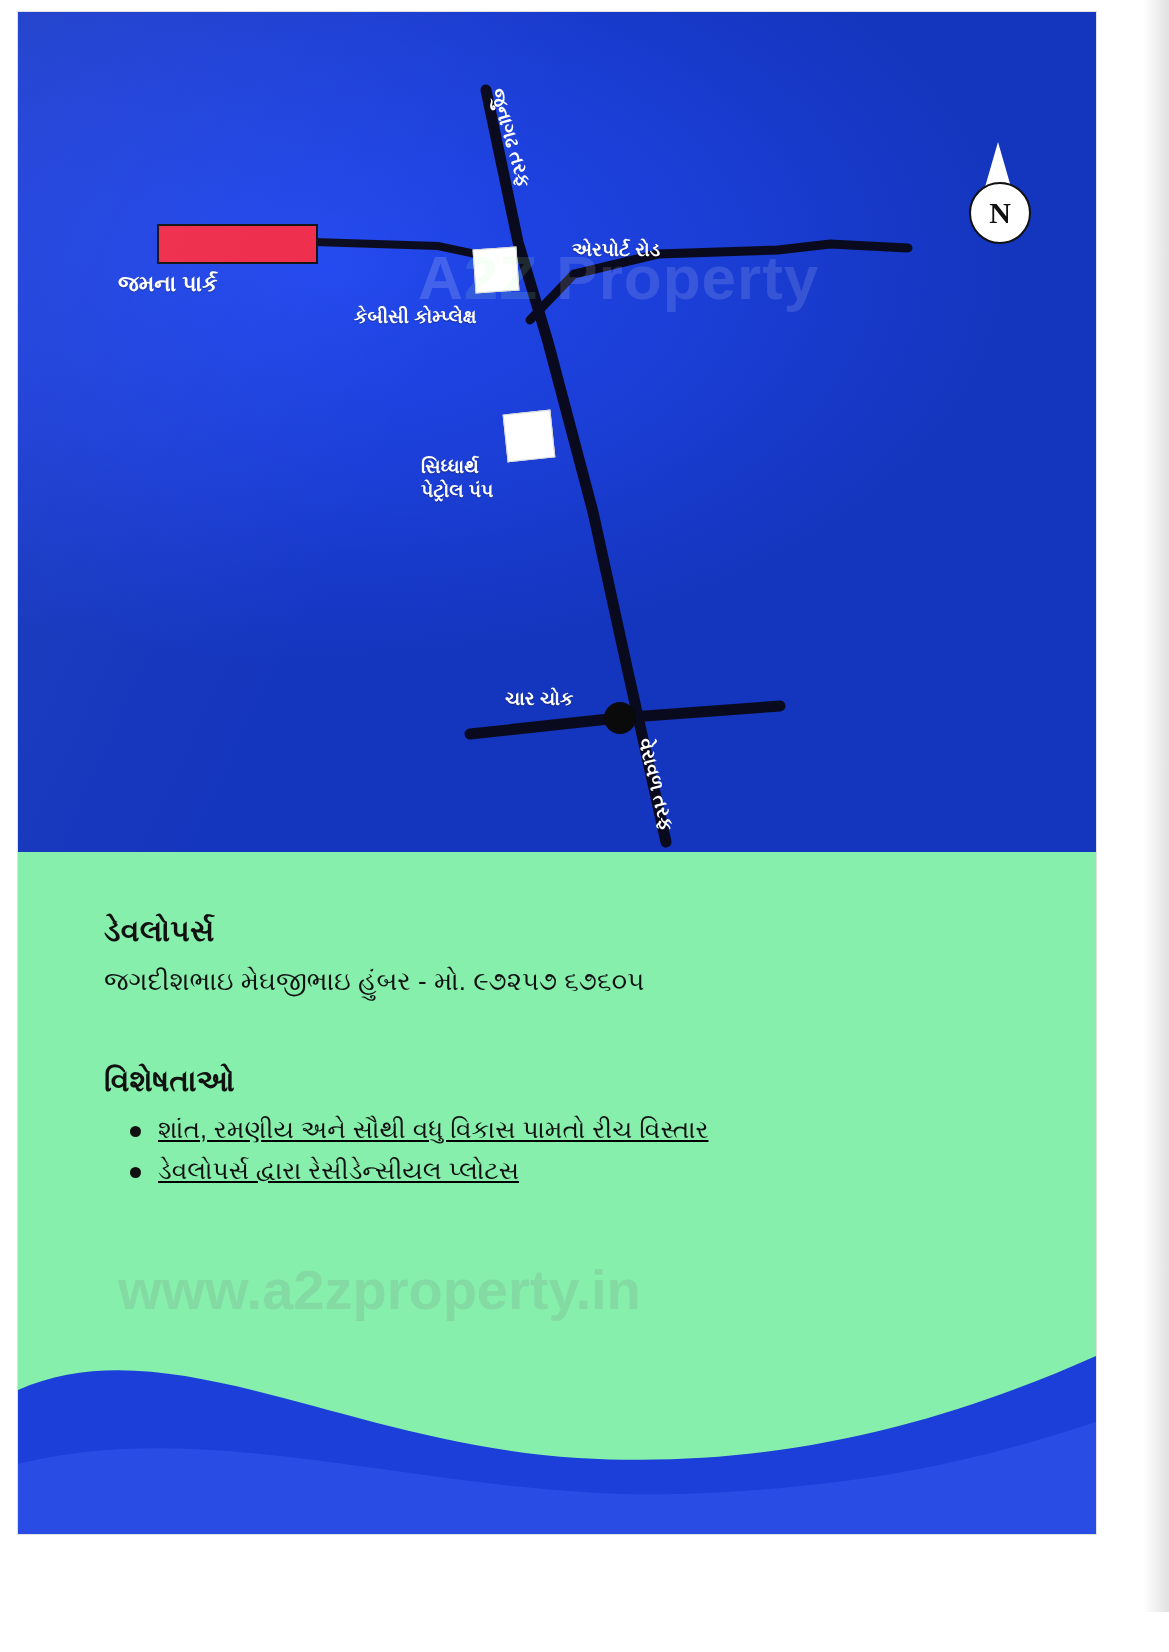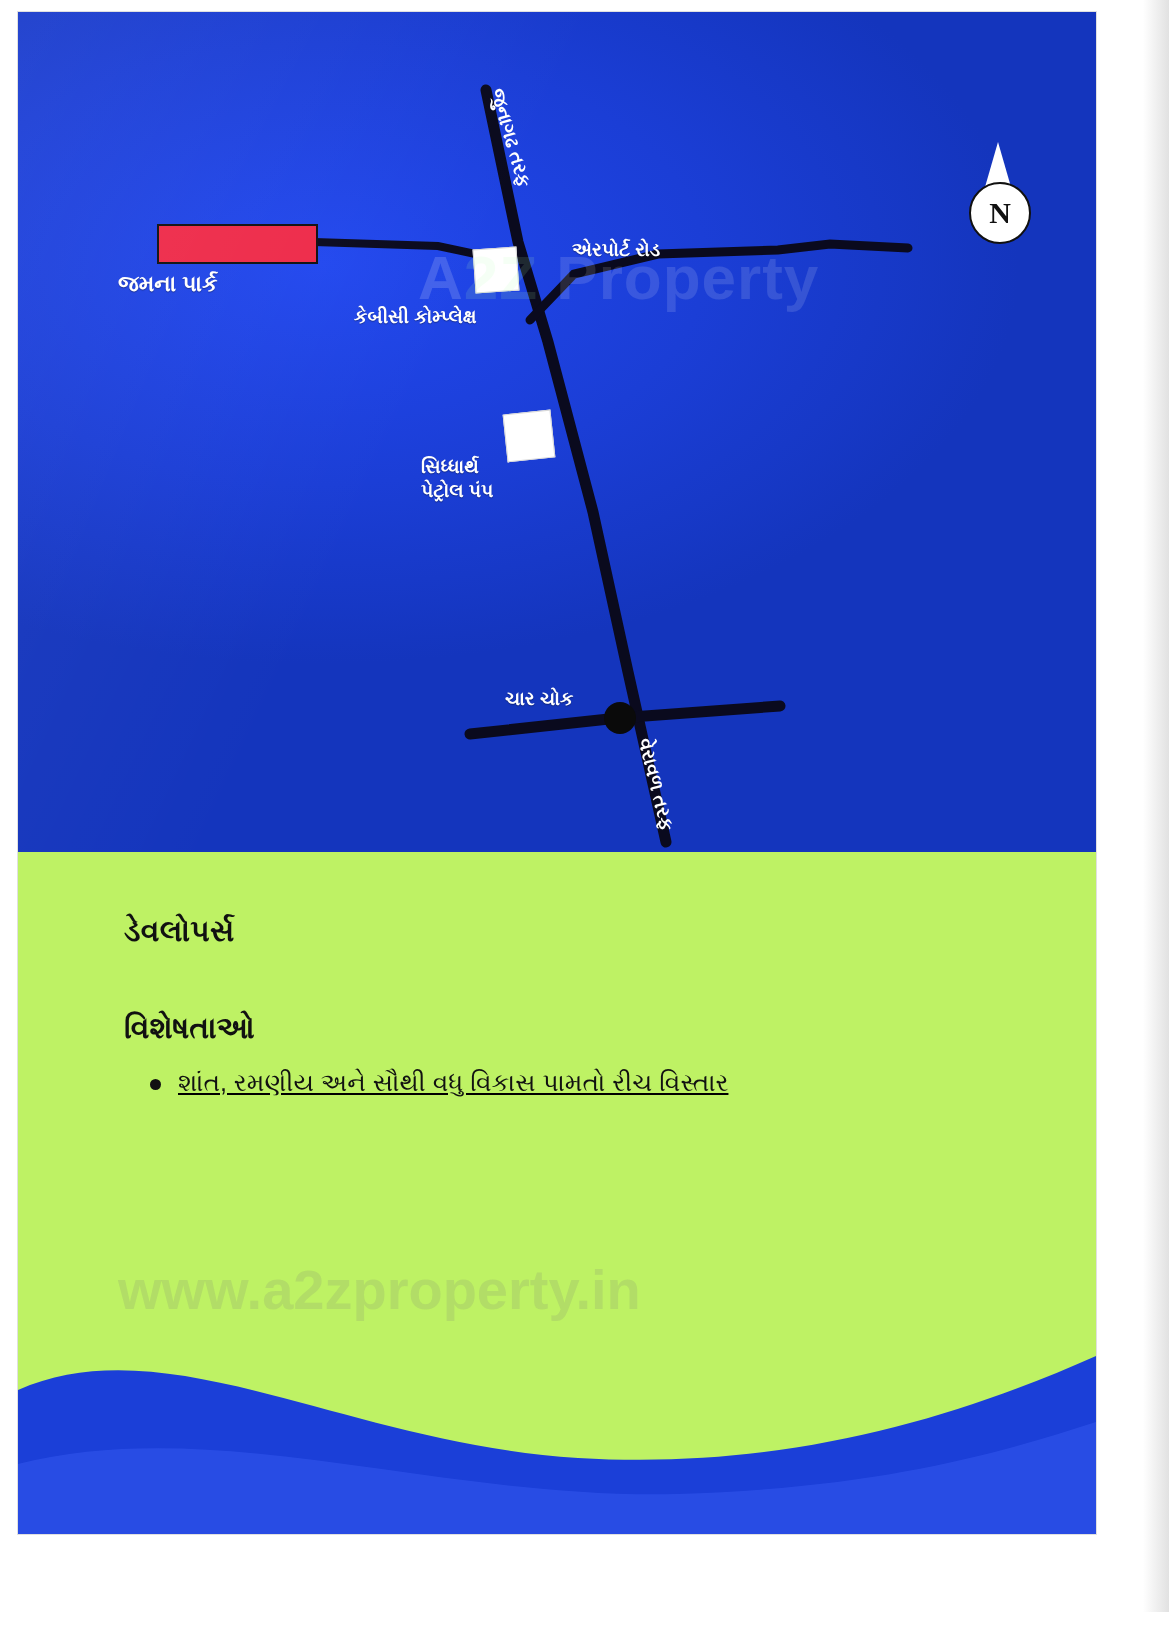--- a/index.html
+++ b/index.html
@@ -197,23 +197,22 @@
     border-right: 15px solid transparent;
     border-bottom: 52px solid #ffffff;
   }
   
   .info {
     position: absolute;
     left: 0;
     top: 840px;
     width: 1078px;
     height: 682px;
-    background: #bef264;
+    background: #86efac;
     overflow: hidden;
-    padding-left: 20px;
   }
   .info-inner {
     position: relative;
     padding: 62px 0 0 86px;
     z-index: 2;
   }
   .sec-title {
     font-size: 30px;
     font-weight: bold;
     color: #111111;
@@ -223,21 +222,21 @@
   .dev-line {
     font-size: 26px;
     color: #111111;
     line-height: 1.58;
     white-space: nowrap;
   }
   .sec-title-2 {
     font-size: 30px;
     font-weight: bold;
     color: #111111;
-    margin: 62px 0 16px 0;
+    margin: 62px 0 10px 0;
   }
   .feat-list {
     margin: 0;
     padding: 0 0 0 18px;
     list-style: none;
     text-decoration: underline;
   }
   .feat-item {
     position: relative;
     font-size: 25px;
@@ -330,24 +329,26 @@
 
     <div class="info">
 
       <svg class="wave" viewBox="0 0 1078 240" preserveAspectRatio="none">
         <path d="M0 96 C 150 30, 330 150, 560 164 C 760 176, 930 128, 1078 62 L1078 240 L0 240 Z" fill="#1b3fd8"></path>
         <path d="M0 170 C 200 120, 420 206, 660 200 C 860 194, 980 160, 1078 128 L1078 240 L0 240 Z" fill="#2d52e8" opacity="0.75"></path>
       </svg>
 
       <div class="info-inner">
         <h2 class="sec-title">ડેવલોપર્સ</h2>
+        <div class="dev-line">જગદીશભાઇ મેઘજીભાઇ હુંબર - મો. ૯૭૨૫૭ ૬૭૬૦૫</div>
 
         <h2 class="sec-title-2">વિશેષતાઓ</h2>
         <ul class="feat-list">
           <li class="feat-item">શાંત, રમણીય અને સૌથી વધુ વિકાસ પામતો રીચ વિસ્તાર</li>
+          <li class="feat-item">ડેવલોપર્સ દ્વારા રેસીડેન્સીયલ પ્લોટસ</li>
         </ul>
       </div>
 
       <div class="watermark-bottom" style="position:absolute;left:100px;top:405px;">www.a2zproperty.in</div>
     </div>
 
   </div>
 
   <div class="edge-right"></div>
   <div class="edge-bottom"></div>

